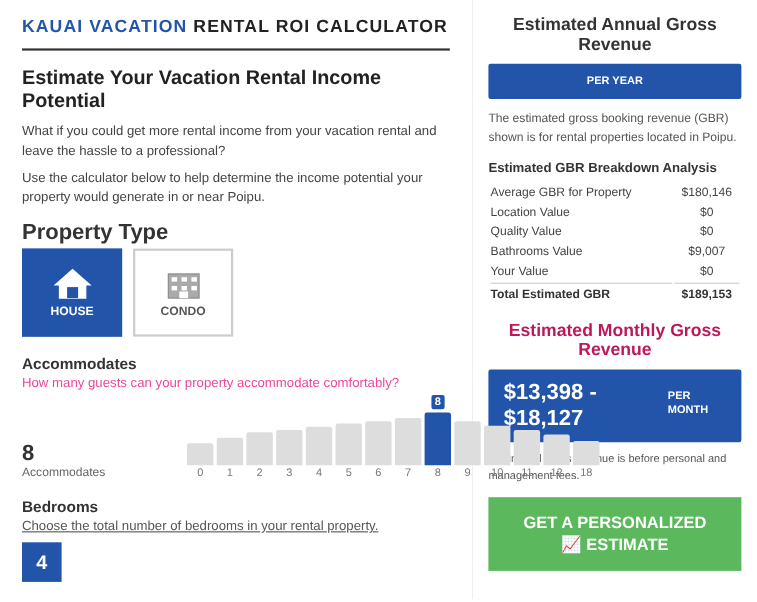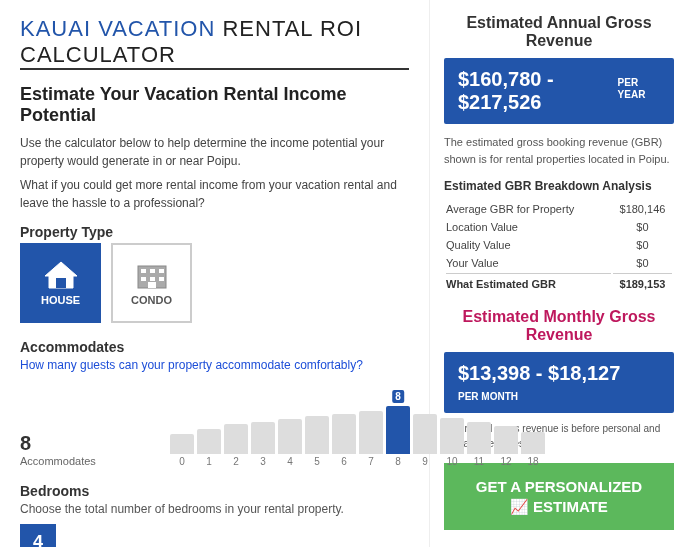--- a/index.html
+++ b/index.html
@@ -3,59 +3,59 @@
   <meta charset="utf-8">
   <style>
     * { box-sizing: border-box; margin: 0; padding: 0; }
     body { font-family: Arial, sans-serif; font-size: 13px; background: #fff; color: #333; width: 688px; }
 
     .main-wrapper { display: flex; width: 688px; }
 
     
     .left-panel { width: 430px; padding: 16px 20px; border-right: 1px solid #eee; }
 
-    .page-title { font-size: 22px; font-weight: 400; color: #222; letter-spacing: 1px; text-transform: uppercase; }
+    .page-title { font-size: 16px; font-weight: 700; color: #222; letter-spacing: 1px; text-transform: uppercase; margin-bottom: 10px; }
     .page-title span.highlight { color: #2255aa; }
 
     .divider { border: none; border-top: 2px solid #333; margin-bottom: 14px; }
 
     .section-title { font-size: 18px; font-weight: bold; color: #222; margin-bottom: 8px; }
 
     .description { font-size: 12px; color: #444; margin-bottom: 6px; line-height: 1.5; }
 
-    .property-type-label { font-size: 14px; font-weight: bold; margin-bottom: 3px; margin-top: 12px; }
+    .property-type-label { font-size: 20px; font-weight: bold; margin-bottom: 3px; margin-top: 12px; }
     .property-type-sub { font-size: 12px; color: #555; margin-bottom: 10px; }
 
     .property-icons { display: flex; gap: 10px; margin-bottom: 16px; }
     .property-icon-btn {
-      width: 81px; height: 80px; border: 2px solid #ccc; display: flex; flex-direction: column;
+      width: 91px; height: 80px; border: 2px solid #ccc; display: flex; flex-direction: column;
       align-items: center; justify-content: center; cursor: pointer; font-size: 11px; font-weight: bold;
       color: #555; background: #fff;
     }
     .property-icon-btn.active { background: #2255aa; border-color: #2255aa; color: #fff; }
     .property-icon-btn svg { margin-bottom: 4px; }
 
     .accommodates-label { font-size: 14px; font-weight: bold; margin-bottom: 3px; }
-    .accommodates-sub { font-size: 12px; color: #1d4ed8; margin-bottom: 22px; }
+    .accommodates-sub { font-size: 12px; color: #ec4899; margin-bottom: 8px; }
 
     .slider-section { margin-bottom: 16px; }
     .slider-display { display: flex; align-items: flex-end; gap: 10px; margin-bottom: 4px; }
     .slider-value-box { width: 70px; }
     .slider-value-num { font-size: 20px; font-weight: bold; color: #333; }
     .slider-value-lbl { font-size: 11px; color: #666; }
 
     .bar-chart-container { display: flex; align-items: flex-end; height: 60px; gap: 3px; padding-left: 70px; }
     .bar-chart-bar { width: 24px; background: #ddd; border-radius: 2px 2px 0 0; position: relative; }
     .bar-chart-bar.active { background: #2255aa; }
     .bar-chart-bar .bar-label { position: absolute; top: -16px; left: 50%; transform: translateX(-50%); font-size: 10px; font-weight: bold; color: #fff; background: #2255aa; padding: 1px 3px; border-radius: 2px; white-space: nowrap; }
     .bar-axis { display: flex; gap: 3px; padding-left: 70px; margin-top: 2px; }
     .bar-axis-num { width: 24px; text-align: center; font-size: 10px; color: #777; }
 
     .bedrooms-label { font-size: 14px; font-weight: bold; margin-bottom: 3px; }
-    .bedrooms-sub { font-size: 12px; color: #555; margin-bottom: 8px; }
+    .bedrooms-sub { font-size: 12px; color: #555; margin-bottom: 8px; text-decoration: underline; }
 
     .num-btn { width: 36px; height: 36px; background: #2255aa; color: #fff; border: none; font-size: 18px; font-weight: bold; cursor: pointer; display: flex; align-items: center; justify-content: center; }
 
     
     .right-panel { width: 258px; padding: 14px 14px; background: #fff; }
 
     .revenue-title { font-size: 16px; font-weight: bold; color: #333; text-align: center; margin-bottom: 8px; }
 
     .revenue-box { background: #2255aa; color: #fff; padding: 10px 14px; border-radius: 2px; margin-bottom: 10px; display: flex; align-items: baseline; justify-content: center; gap: 6px; }
     .revenue-amount { font-size: 20px; font-weight: bold; }
@@ -86,22 +86,22 @@
 
     <div class="top-header" style="padding:0;">
       <h1 class="page-title">
         <span class="highlight">KAUAI VACATION</span><span> RENTAL ROI CALCULATOR</span>
       </h1>
     </div>
 
     <hr class="divider">
 
     <div class="section-title">Estimate Your Vacation Rental Income Potential</div>
+    <p class="description">What if you could get more rental income from your vacation rental and leave the hassle to a professional?</p>
     <p class="description">Use the calculator below to help determine the income potential your property would generate in or near Poipu.</p>
-    <p class="description">What if you could get more rental income from your vacation rental and leave the hassle to a professional?</p>
 
     <div class="property-type-label">Property Type</div>
 
     <div class="property-icons">
       <button class="property-icon-btn active">
         <svg width="36" height="30" viewBox="0 0 36 30" fill="none">
           <polygon points="18,2 2,16 6,16 6,28 30,28 30,16 34,16" fill="white" stroke="white" stroke-width="1"></polygon>
           <rect x="13" y="18" width="10" height="10" fill="#2255aa"></rect>
         </svg>
         <span>HOUSE</span>
@@ -175,21 +175,20 @@
 
     <button class="num-btn">4</button>
 
   </div>
 
   <div class="right-panel">
 
     <div class="revenue-title">Estimated Annual Gross Revenue</div>
 
     <div class="revenue-box">
-      <span class="revenue-amount">$160,780 - $217,526</span>
       <span class="revenue-period">PER YEAR</span>
     </div>
 
     <div class="gbr-note">The estimated gross booking revenue (GBR) shown is for rental properties located in Poipu.</div>
 
     <div class="breakdown-title">Estimated GBR Breakdown Analysis</div>
 
     <table class="breakdown-table">
       <tbody id="breakdown-body">
       <tr>
@@ -198,35 +197,39 @@
           </tr>
           <tr>
             <td>Location Value</td>
             <td>$0</td>
           </tr>
           <tr>
             <td>Quality Value</td>
             <td>$0</td>
           </tr>
           <tr>
+            <td>Bathrooms Value</td>
+            <td>$9,007</td>
+          </tr>
+          <tr>
             <td>Your Value</td>
             <td>$0</td>
           </tr>
         </tbody>
       <tfoot>
         <tr class="total-row">
-          <td>What Estimated GBR</td>
+          <td>Total Estimated GBR</td>
           <td>$189,153</td>
         </tr>
       </tfoot>
     </table>
 
     <div class="monthly-title">Estimated Monthly Gross Revenue</div>
 
-    <div class="revenue-box" style="margin-bottom:8px;flex-direction:column;">
+    <div class="revenue-box" style="margin-bottom:8px;">
       <span class="revenue-amount">$13,398 - $18,127</span>
       <span class="revenue-period">PER MONTH</span>
     </div>
 
     <div class="monthly-note">*Estimated gross revenue is before personal and management fees.</div>
 
     <button class="cta-btn">
       <div>GET A PERSONALIZED</div>
       <div>
         <span>📈 </span>

